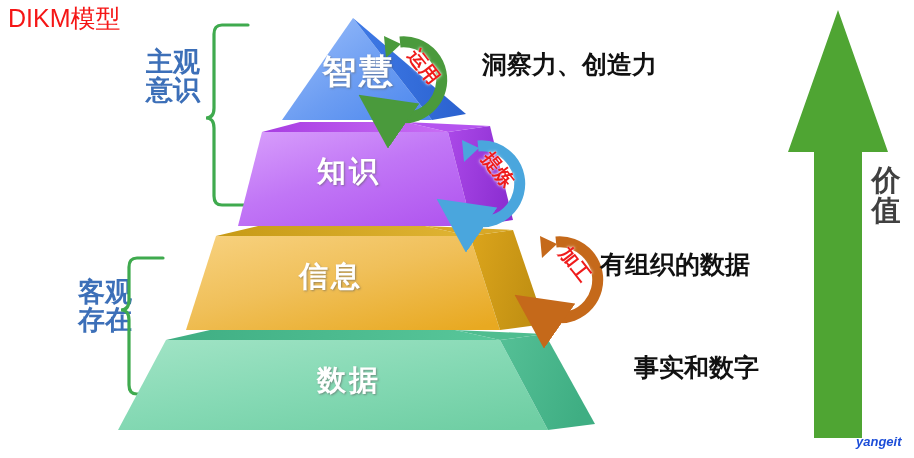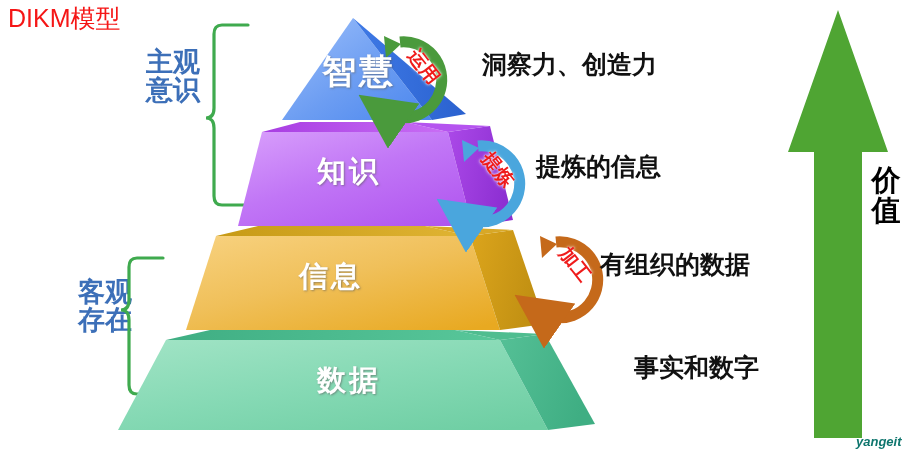--- a/index.html
+++ b/index.html
@@ -98,35 +98,35 @@
   }
   #arrow-caption-apply   { left: 405px; top: 57px;  transform: rotate(52deg); }
   #arrow-caption-refine  { left: 479px; top: 160px; transform: rotate(52deg); }
   #arrow-caption-process { left: 556px; top: 255px; transform: rotate(52deg); }
 
   
   #value-label {
     position: absolute;
     left: 858px;
     top: 165px;
-    color: #000000;
+    color: #404040;
     font-size: 29px;
     font-weight: bold;
     line-height: 1.05;
     white-space: pre-line;
     text-align: center;
     text-shadow: 0 0 2px rgba(255,255,255,0.9);
   }
 
   
   #watermark {
     position: absolute;
     left: 856px;
     top: 434px;
-    color: #0f766e;
+    color: #1d4ed8;
     font-size: 13px;
     font-weight: bold;
     font-style: italic;
     white-space: nowrap;
   }
 </style>
 </head>
 <body>
 
 <div id="stage">
@@ -257,21 +257,20 @@
       <polygon points="838,10 888,152 862,152 862,438 814,438 814,152 788,152" fill="#4fa533"></polygon>
     </g>
   </svg>
 
   <div class="tier-text" id="tier-text-wisdom">智慧</div>
   <div class="tier-text" id="tier-text-knowledge">知识</div>
   <div class="tier-text" id="tier-text-information">信息</div>
   <div class="tier-text" id="tier-text-data">数据</div>
 
   <div class="desc" id="desc-wisdom">洞察力、创造力</div>
-  <div class="desc" id="desc-knowledge">提炼的信息</div>
   <div class="desc" id="desc-information">有组织的数据</div>
   <div class="desc" id="desc-data">事实和数字</div>
 
   <div class="arrow-caption" id="arrow-caption-apply">运用</div>
   <div class="arrow-caption" id="arrow-caption-refine">提炼</div>
   <div class="arrow-caption" id="arrow-caption-process">加工</div>
 
   <div id="value-label">价值</div>
 
   <div id="watermark">yangeit</div>

